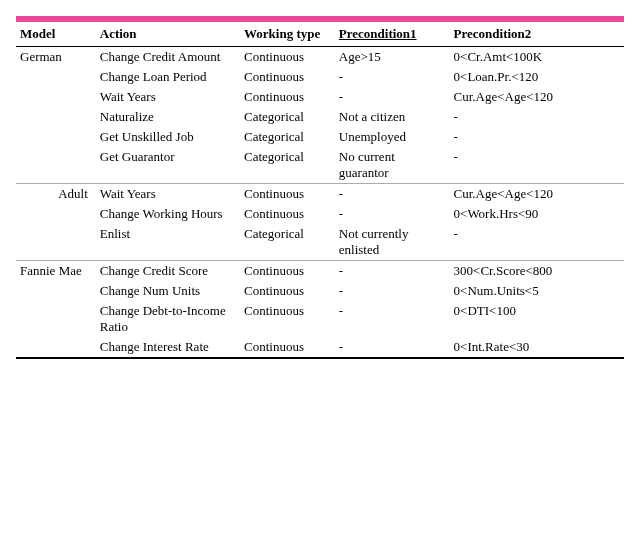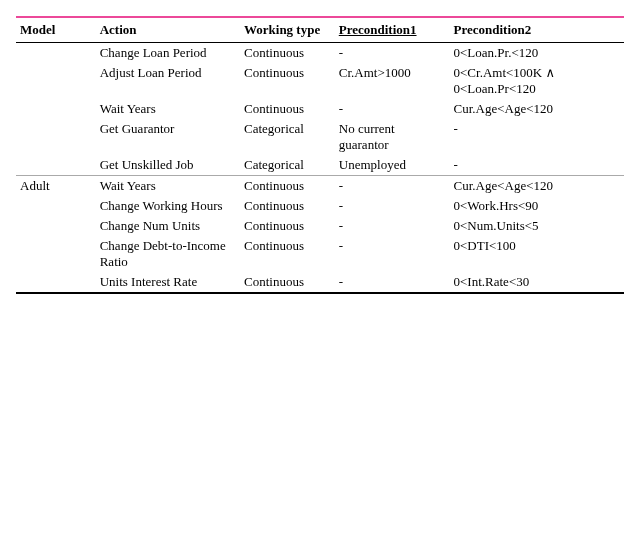--- a/index.html
+++ b/index.html
@@ -6,21 +6,21 @@
     body {
       font-family: "Times New Roman", Times, serif;
       font-size: 13px;
       background: #fff;
       color: #000;
       padding: 16px;
     }
     table {
       width: 100%;
       border-collapse: collapse;
-      border-top: 2px solid #ec4899;
+      border-top: 6px solid #ec4899;
       border-bottom: 2px solid #000;
     }
     thead tr {
       border-bottom: 1px solid #000;
     }
     th {
       text-align: left;
       padding: 4px 8px 4px 4px;
       font-weight: bold;
       font-size: 13px;
@@ -46,84 +46,105 @@
   <thead>
     <tr>
       <th class="col-model">Model</th>
       <th class="col-action">Action</th>
       <th class="col-type">Working type</th>
       <th class="col-pre1">Precondition1</th>
       <th class="col-pre2">Precondition2</th>
     </tr>
   </thead>
   <tbody id="table-body">
+  <tr>
+        <td style="vertical-align: top;">German</td>
+        <td>Change Credit Amount</td>
+        <td>Continuous</td>
+        <td>Age&gt;15</td>
+        <td>0&lt;Cr.Amt&lt;100K</td>
+      </tr>
       <tr>
         <td style="vertical-align: top;"></td>
         <td>Change Loan Period</td>
         <td>Continuous</td>
         <td>-</td>
         <td>0&lt;Loan.Pr.&lt;120</td>
-      </tr>
-      <tr>
-        <td style="vertical-align: top;"></td>
-        <td>Adjust Loan Period</td>
-        <td>Continuous</td>
-        <td>Cr.Amt&gt;1000</td>
-        <td>0&lt;Cr.Amt&lt;100K ∧ 0&lt;Loan.Pr&lt;120</td>
       </tr>
       <tr>
         <td style="vertical-align: top;"></td>
         <td>Wait Years</td>
         <td>Continuous</td>
         <td>-</td>
         <td>Cur.Age&lt;Age&lt;120</td>
       </tr>
       <tr>
         <td style="vertical-align: top;"></td>
-        <td>Get Guarantor</td>
+        <td>Naturalize</td>
         <td>Categorical</td>
-        <td>No current guarantor</td>
+        <td>Not a citizen</td>
         <td>-</td>
       </tr>
       <tr>
         <td style="vertical-align: top;"></td>
         <td>Get Unskilled Job</td>
         <td>Categorical</td>
         <td>Unemployed</td>
         <td>-</td>
       </tr>
+      <tr>
+        <td style="vertical-align: top;"></td>
+        <td>Get Guarantor</td>
+        <td>Categorical</td>
+        <td>No current guarantor</td>
+        <td>-</td>
+      </tr>
       <tr class="separator-row">
-        <td style="vertical-align: top;">Adult</td>
+        <td style="vertical-align: top; text-align: right;">Adult</td>
         <td>Wait Years</td>
         <td>Continuous</td>
         <td>-</td>
         <td>Cur.Age&lt;Age&lt;120</td>
       </tr>
       <tr>
         <td style="vertical-align: top;"></td>
         <td>Change Working Hours</td>
         <td>Continuous</td>
         <td>-</td>
         <td>0&lt;Work.Hrs&lt;90</td>
+      </tr>
+      <tr>
+        <td style="vertical-align: top;"></td>
+        <td>Enlist</td>
+        <td>Categorical</td>
+        <td>Not currently enlisted</td>
+        <td>-</td>
+      </tr>
+      <tr class="separator-row">
+        <td style="vertical-align: top;">Fannie Mae</td>
+        <td>Change Credit Score</td>
+        <td>Continuous</td>
+        <td>-</td>
+        <td>300&lt;Cr.Score&lt;800</td>
       </tr>
       <tr>
         <td style="vertical-align: top;"></td>
         <td>Change Num Units</td>
         <td>Continuous</td>
         <td>-</td>
         <td>0&lt;Num.Units&lt;5</td>
       </tr>
       <tr>
         <td style="vertical-align: top;"></td>
         <td>Change Debt-to-Income Ratio</td>
         <td>Continuous</td>
         <td>-</td>
         <td>0&lt;DTI&lt;100</td>
       </tr>
       <tr>
         <td style="vertical-align: top;"></td>
-        <td>Units Interest Rate</td>
+        <td>Change Interest Rate</td>
         <td>Continuous</td>
         <td>-</td>
         <td>0&lt;Int.Rate&lt;30</td>
       </tr>
     </tbody>
 </table>
 
 </body></html>

